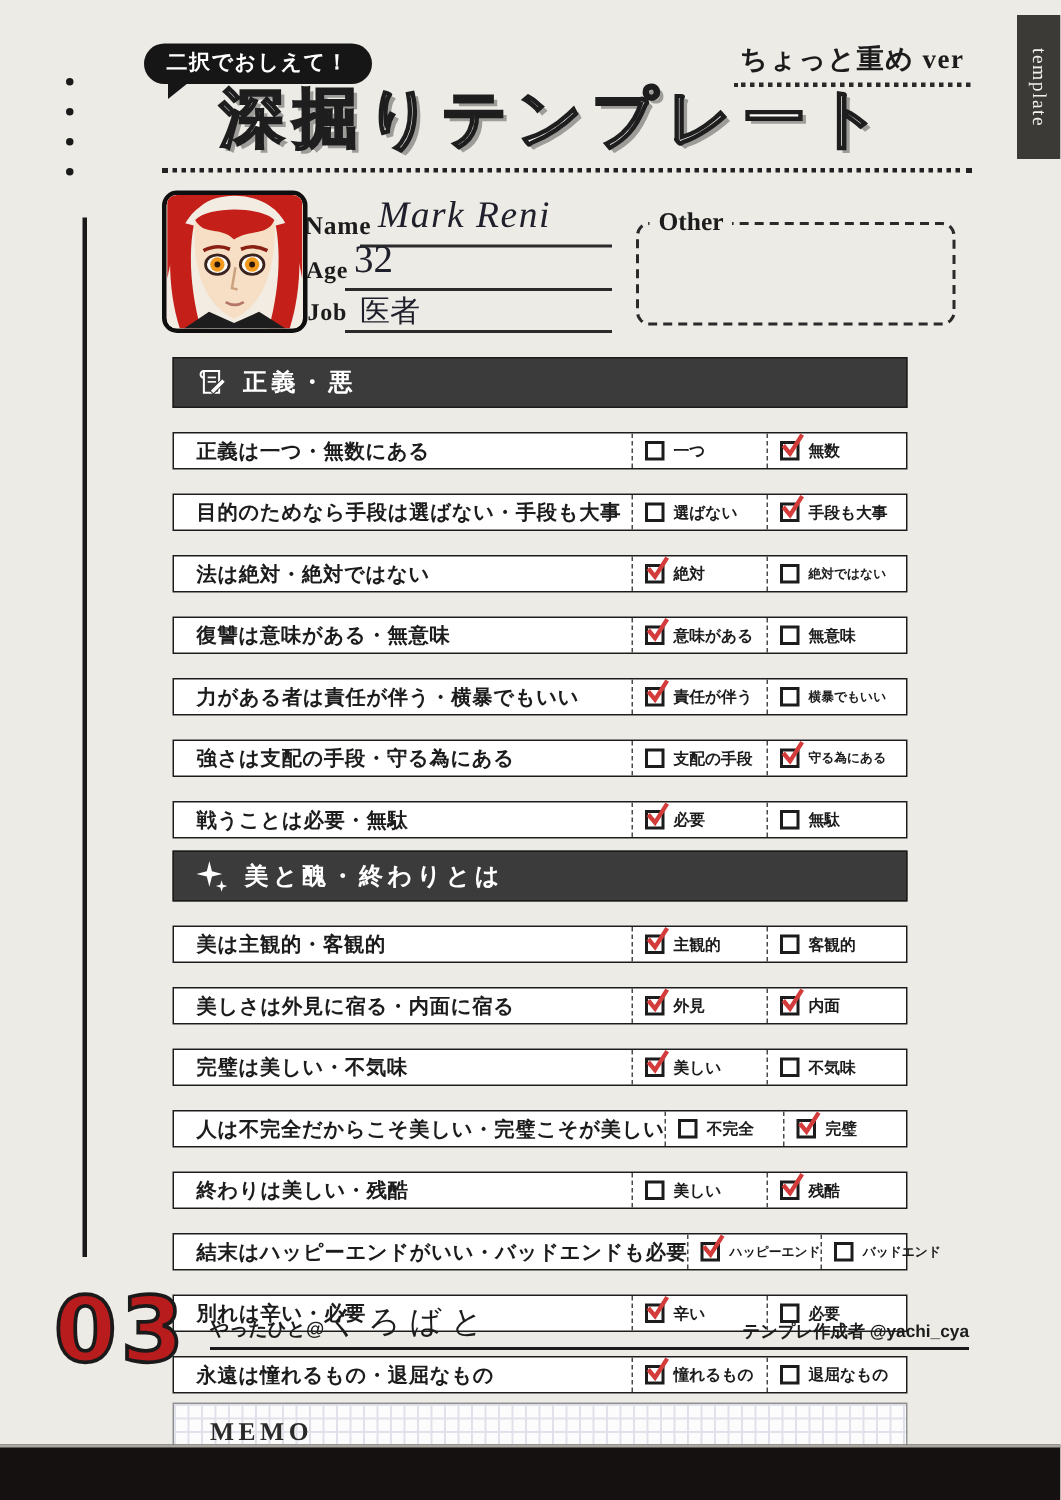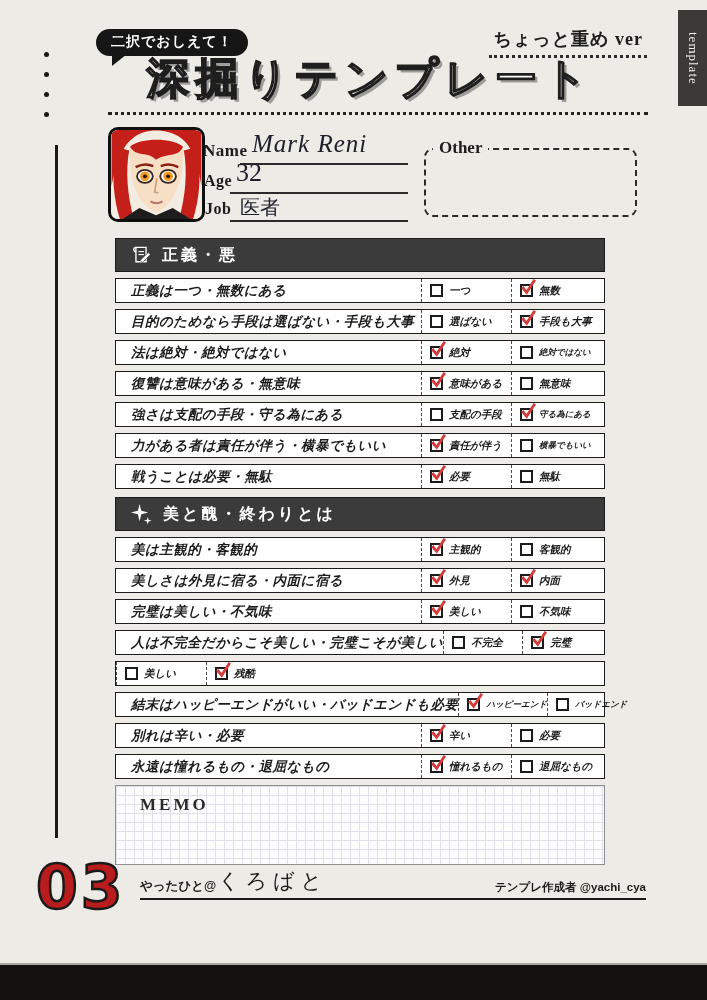--- a/index.html
+++ b/index.html
@@ -83,22 +83,22 @@
   
   .content-col { position:absolute; left:115px; top:238px; width:490px; }
   .sec-header {
     height:34px; background:#3b3b3b; border:1px solid #1c1c1c;
     color:#fff; display:flex; align-items:center; gap:10px;
     padding-left:14px; font-size:16px; font-weight:bold; letter-spacing:3px;
   }
   .sec-header svg { flex:none; }
   .section-block + .section-block { margin-top:8px; }
   .row {
-    height:25px; margin-top:6px; background:#fff;
-    border:1.5px solid #1c1c1c; display:flex; align-items:stretch;font-style:italic;
+    height:25px; margin-top:16px; background:#fff;
+    border:1.5px solid #1c1c1c; display:flex; align-items:stretch;
   }
   .q {
     flex:1; display:flex; align-items:center; padding-left:15px;
     font-size:13.5px; font-weight:bold; letter-spacing:0.5px; white-space:nowrap;
   }
   .opt {
     display:flex; align-items:center; gap:6px; padding-left:8px;
     border-left:1.5px dashed #4a4a4a; white-space:nowrap;
   }
   .opt.c1 { width:90px; }
@@ -267,47 +267,47 @@
               </svg>
             </span>
             <span class="olabel">意味がある</span>
           </div>
           <div class="opt c2">
             <span class="box"></span>
             <span class="olabel">無意味</span>
           </div>
         </div>
         <div class="row">
+          <div class="q">力がある者は責任が伴う・横暴でもいい</div>
+          <div class="opt c1">
+            <span class="box checked">
+              <svg width="19" height="18" viewBox="0 0 20 20">
+                <path d="M3,10 L8,16 L17,2" fill="none" stroke="#d43c3c" stroke-width="3.2"></path>
+              </svg>
+            </span>
+            <span class="olabel">責任が伴う</span>
+          </div>
+          <div class="opt c2">
+            <span class="box"></span>
+            <span class="olabel small">横暴でもいい</span>
+          </div>
+        </div>
+        <div class="row">
           <div class="q">強さは支配の手段・守る為にある</div>
           <div class="opt c1">
             <span class="box"></span>
             <span class="olabel">支配の手段</span>
           </div>
           <div class="opt c2">
             <span class="box checked">
               <svg width="19" height="18" viewBox="0 0 20 20">
                 <path d="M3,10 L8,16 L17,2" fill="none" stroke="#d43c3c" stroke-width="3.2"></path>
               </svg>
             </span>
             <span class="olabel small">守る為にある</span>
-          </div>
-        </div>
-        <div class="row">
-          <div class="q">力がある者は責任が伴う・横暴でもいい</div>
-          <div class="opt c1">
-            <span class="box checked">
-              <svg width="19" height="18" viewBox="0 0 20 20">
-                <path d="M3,10 L8,16 L17,2" fill="none" stroke="#d43c3c" stroke-width="3.2"></path>
-              </svg>
-            </span>
-            <span class="olabel">責任が伴う</span>
-          </div>
-          <div class="opt c2">
-            <span class="box"></span>
-            <span class="olabel small">横暴でもいい</span>
           </div>
         </div>
         <div class="row">
           <div class="q">戦うことは必要・無駄</div>
           <div class="opt c1">
             <span class="box checked">
               <svg width="19" height="18" viewBox="0 0 20 20">
                 <path d="M3,10 L8,16 L17,2" fill="none" stroke="#d43c3c" stroke-width="3.2"></path>
               </svg>
             </span>
@@ -385,20 +385,21 @@
           <div class="opt c2">
             <span class="box checked">
               <svg width="19" height="18" viewBox="0 0 20 20">
                 <path d="M3,10 L8,16 L17,2" fill="none" stroke="#d43c3c" stroke-width="3.2"></path>
               </svg>
             </span>
             <span class="olabel">完璧</span>
           </div>
         </div>
         <div class="row">
+          <div class="q">終わりは美しい・残酷</div>
           <div class="opt c1">
             <span class="box"></span>
             <span class="olabel">美しい</span>
           </div>
           <div class="opt c2">
             <span class="box checked">
               <svg width="19" height="18" viewBox="0 0 20 20">
                 <path d="M3,10 L8,16 L17,2" fill="none" stroke="#d43c3c" stroke-width="3.2"></path>
               </svg>
             </span>

